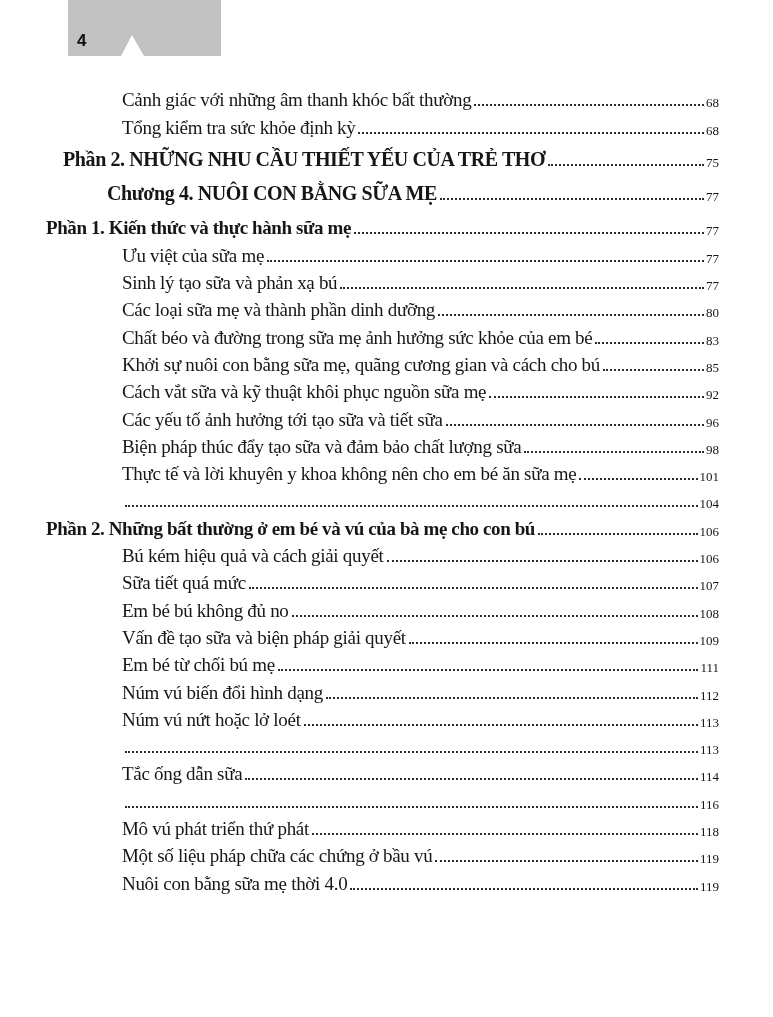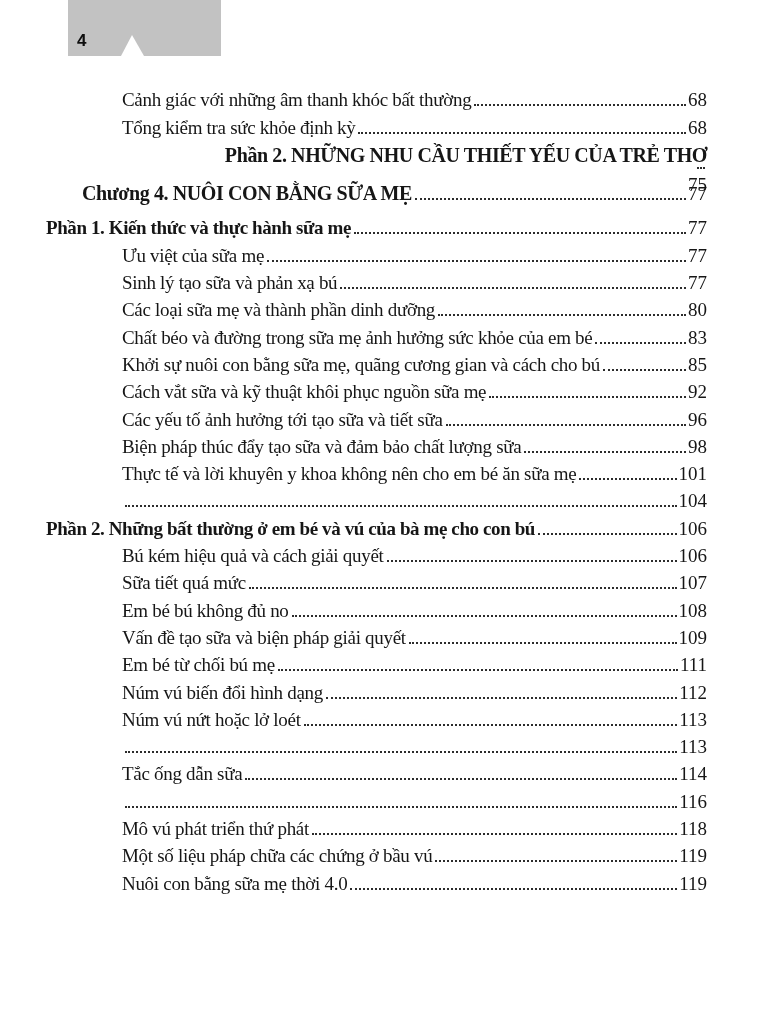--- a/index.html
+++ b/index.html
@@ -32,51 +32,51 @@
     left: 9px; bottom: 5px;
     font-family: "Liberation Sans", sans-serif;
     font-weight: bold;
     font-size: 17px;
     color: #0e0e0e;
   }
 
   
   .toc {
     position: absolute;
-    top: 84px; left: 0; right: 66px;
+    top: 84px; left: 0; right: 54px;
   }
   .row {
     display: flex;
     align-items: flex-end;
     height: 27.3px;
   }
   .row .title {
     white-space: nowrap;
     flex: 0 1 auto;
     letter-spacing: -0.3px;
   }
   .row .leader {
     flex: 1 1 auto;
     min-width: 8px;
     border-bottom: 2px dotted #2c2c2c;
     margin: 0 2px 5px 3px;
   }
   .row .pnum {
-    font-size: 19px;
+    font-size: 13px;
     font-weight: normal;
     letter-spacing: 0;
   }
 
   
   .row.item    { padding-left: 122px; font-size: 19px; }
   .row.section { padding-left: 46px; font-size: 19px; font-weight: bold; }
-  .row.chapter { padding-left: 82px;  font-size: 20px; font-weight: bold;
+  .row.chapter { padding-left: 107px;  font-size: 20px; font-weight: bold;
                  margin-top: 7px; margin-bottom: 7px; }
-  .row.part    {  font-size: 20px; font-weight: bold;
-                 margin-top: 5px; flex-direction: column; }
+  .row.part    { padding-left: 63px;  font-size: 20px; font-weight: bold;
+                 margin-top: 5px; }
   .row.section .title, .row.chapter .title, .row.part .title { letter-spacing: -0.4px; }
 </style>
 </head>
 <body>
 
 <div class="page-root">
 
   <div class="header-tab" style="background: rgb(194, 194, 194);">
     <span class="page-num">4</span>
     <div class="notch"></div>

